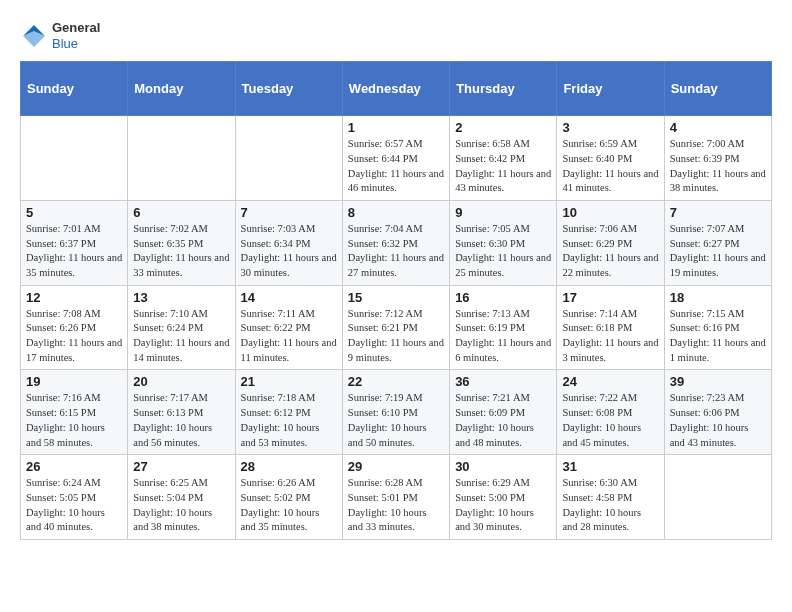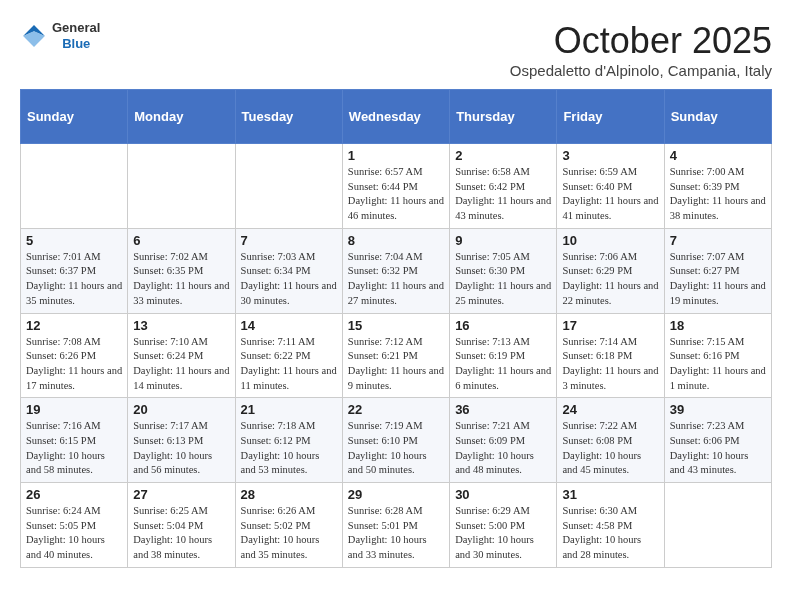--- a/index.html
+++ b/index.html
@@ -21,21 +21,21 @@
       align-items: center;
       gap: 4px;
     }
     .logo-text {
       display: flex;
       flex-direction: column;
       font-size: 13px;
       line-height: 1.2;
     }
     .logo-general { color: #333; font-weight: bold; }
-    .logo-blue { color: #1a6bb5; font-weight: bold; text-align: center; }
+    .logo-blue { color: #1a6bb5; font-weight: normal; }
     .logo-icon {
       width: 28px;
       height: 28px;
     }
     .title-section {
       text-align: right;
     }
     .month-title {
       font-size: 36px;
       font-weight: normal;
@@ -95,24 +95,20 @@
 <div class="header-section">
   <div class="logo">
     <svg class="logo-icon" viewBox="0 0 36 36">
       <polygon points="18,4 32,18 18,12 4,18" fill="#1a6bb5"></polygon>
       <polygon points="18,12 32,18 18,32 4,18" fill="#5ba3e0" opacity="0.7"></polygon>
     </svg>
     <div class="logo-text">
       <span class="logo-general">General</span>
       <span class="logo-blue">Blue</span>
     </div>
-  </div>
-  <div class="title-section">
-    <div class="month-title">October 2025</div>
-    <div class="subtitle">Ospedaletto d'Alpinolo, Campania, Italy</div>
   </div>
 </div>
 
 <table class="calendar">
   <thead>
     <tr>
       <th>Sunday</th>
       <th>Monday</th>
       <th>Tuesday</th>
       <th>Wednesday</th>

